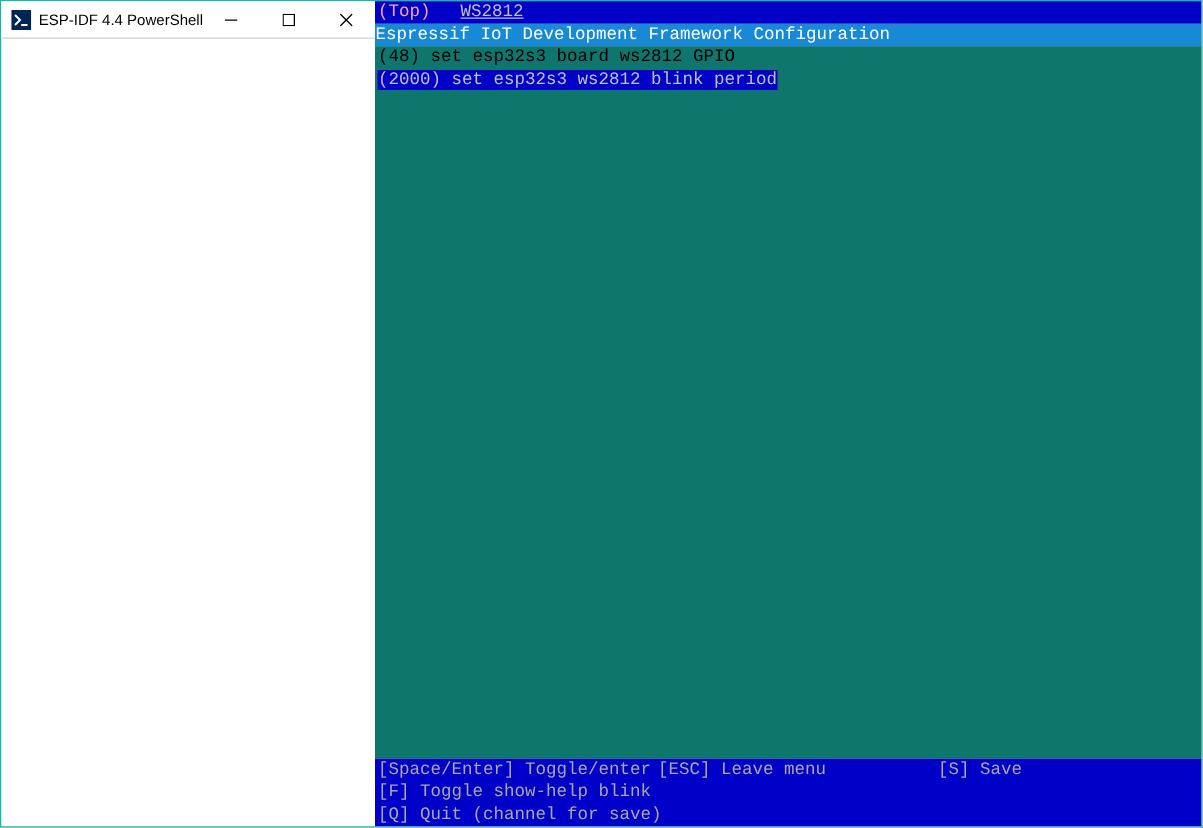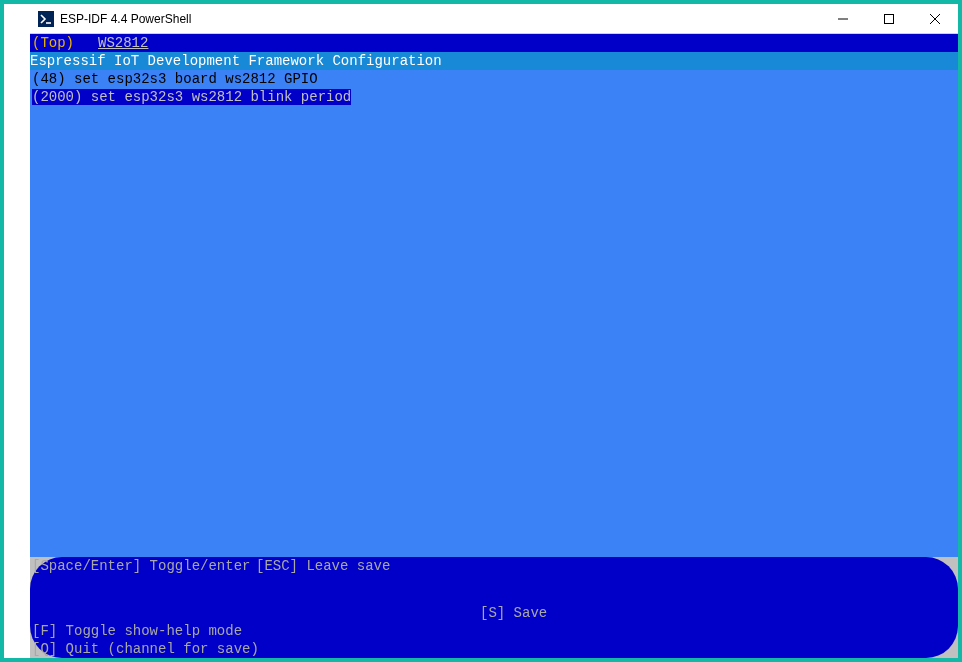--- a/index.html
+++ b/index.html
@@ -1,44 +1,44 @@
 <!DOCTYPE html>
 <html><head>
   <meta charset="utf-8">
   <style>
     * { margin: 0; padding: 0; box-sizing: border-box; }
     html, body { width: 962px; height: 662px; overflow: hidden; font-family: Consolas, 'Courier New', monospace; font-size: 14px; }
     
-    .window { width: 962px; height: 662px; display: flex; flex-direction: column; background: #fff; border: 4px solid #14b8a6; padding-left: 26px; }
+    .window { width: 962px; height: 662px; display: flex; flex-direction: row; background: #fff; border: 1px solid #14b8a6; }
     
     .titlebar { height: 30px; display: flex; align-items: center; background: #fff; border-bottom: 1px solid #d0d0d0; }
     .titlebar-icon { width: 16px; height: 16px; margin: 0 6px 0 8px; display: inline-flex; }
     .titlebar-title { font-family: 'Segoe UI', Tahoma, sans-serif; font-size: 12px; color: #000; flex: 1; }
     .titlebar-controls { display: flex; height: 100%; }
     .titlebar-btn { width: 46px; height: 100%; display: flex; align-items: center; justify-content: center; font-family: 'Segoe UI', sans-serif; font-size: 10px; color: #000; }
     
     .terminal { flex: 1; display: flex; flex-direction: column; background: #c0c0c0; color: #000; line-height: 18px; }
     
     .topbar { background: #0000c8; color: #c0c0c0; padding: 0 2px; display: flex; gap: 0; }
-    .topbar .top-label { color: #eab308; }
+    .topbar .top-label { color: #fca5a5; }
     .topbar .crumb { color: #c0c0c0; margin-left: 24px; text-decoration: underline; }
     
     .header { background: #1889d6; color: #ffffff; text-align: left; }
     
-    .content { flex: 1; background: #3b82f6; color: #000; padding: 0 2px; }
+    .content { flex: 1; background: #0f766e; color: #000; padding: 0 2px; }
     .row { white-space: pre; }
     .row.selected { background: transparent; }
     .row.selected .rowtxt { background: #0000c8; color: #c0c0c0; }
     
-    .help { background: #0000c8; color: #a8a8a8; padding: 0 2px; border-radius: 32px; }
+    .help { background: #0000c8; color: #a8a8a8; padding: 0 2px; }
     .help-row { white-space: pre; display: flex; }
     .hcell { display: inline-block; }
     .c1 { width: 224px; }
     .c2 { width: 224px; }
-    .c3 { flex: 1; margin-top: 47px; }
+    .c3 { flex: 1; }
     .highlight-box { outline: 2px solid #e03020; outline-offset: -1px; display: inline-block; }
   </style>
 </head>
 <body>
 
 <div class="window">
   <div class="titlebar">
     <span class="titlebar-icon">
       <svg viewBox="0 0 16 16" width="16" height="16">
         <rect x="0" y="0" width="16" height="16" fill="#012456"></rect>
@@ -73,18 +73,18 @@
       <span class="crumb">WS2812</span>
     </div>
     <div class="header">Espressif IoT Development Framework Configuration</div>
 
     <div class="content" id="content">
         <div class="row"><span class="rowtxt">(48) set esp32s3 board ws2812 GPIO</span></div>
         <div class="row selected"><span class="rowtxt">(2000) set esp32s3 ws2812 blink period</span></div>
       </div>
 
     <div class="help" id="help">
-        <div class="help-row"><span class="hcell c1">[Space/Enter] Toggle/enter</span><span class="hcell c2">[ESC] Leave save</span><span class="hcell c3">[S] Save</span></div>
-        <div class="help-row"><span class="hcell c1">[F] Toggle show-help mode</span></div>
+        <div class="help-row"><span class="hcell c1">[Space/Enter] Toggle/enter</span><span class="hcell c2">[ESC] Leave menu</span><span class="hcell c3">[S] Save</span></div>
+        <div class="help-row"><span class="hcell c1">[F] Toggle show-help blink</span></div>
         <div class="help-row"><span class="hcell c1">[Q] Quit (channel for save)</span></div>
       </div>
   </div>
 </div>
 
 </body></html>

